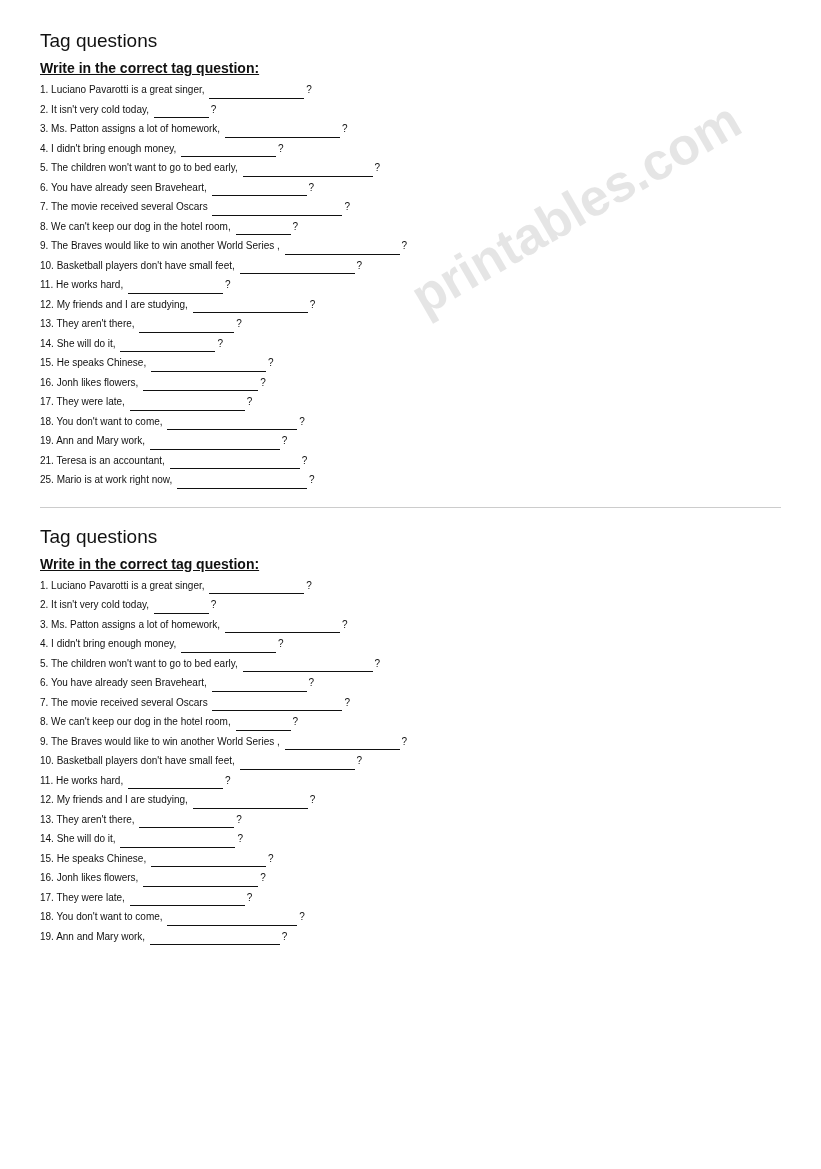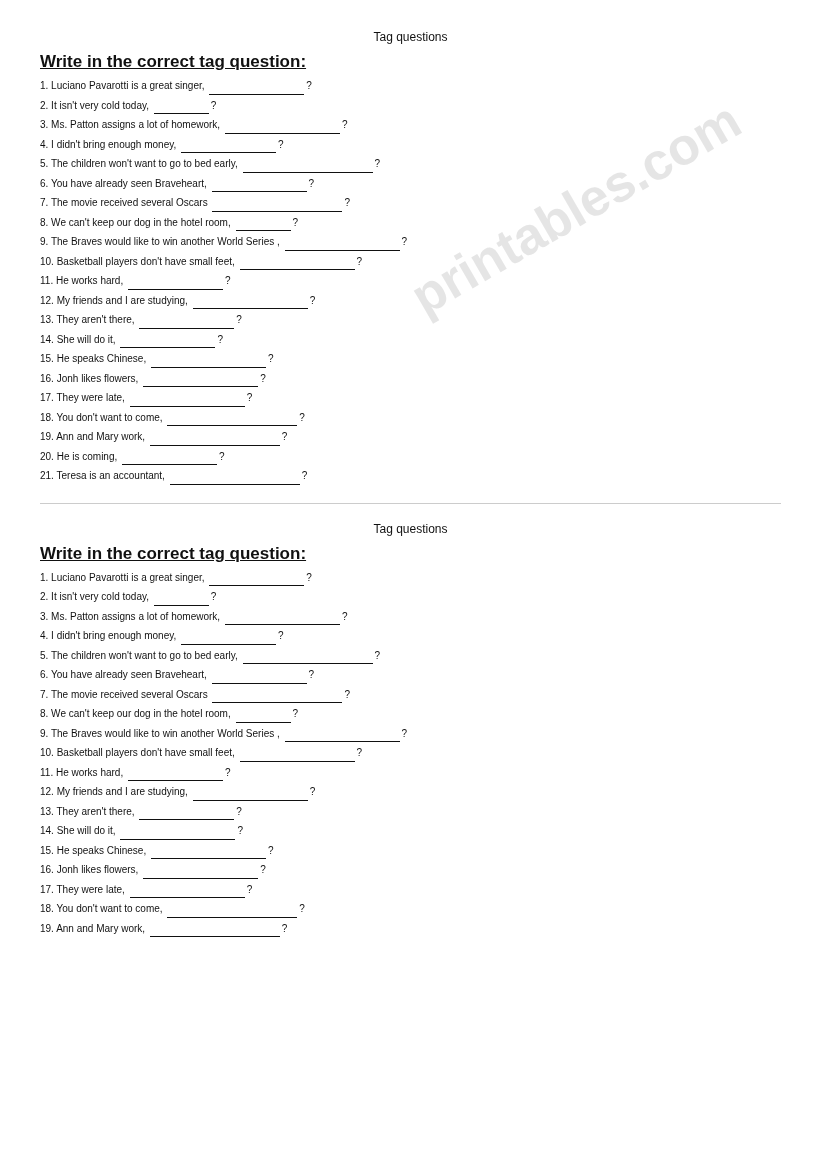--- a/index.html
+++ b/index.html
@@ -29,29 +29,28 @@
       color: rgba(180,180,180,0.35);
       font-family: Arial, sans-serif;
       font-weight: bold;
       transform: rotate(-30deg);
       pointer-events: none;
       line-height: 1.1;
       text-align: center;
       white-space: nowrap;
     }
     .section-title {
-      text-align: center;
-      font-size: 12px;
+      font-size: 19px;
       font-weight: normal;
       margin-bottom: 8px;
       font-family: Arial, sans-serif;
     }
     .section-instruction {
       font-weight: bold;
-      font-size: 17px;
+      font-size: 14px;
       margin-bottom: 6px;
       font-family: Arial, sans-serif;
       text-decoration: underline;
     }
     .question-list {
       list-style: none;
       margin: 0;
       padding: 0;
     }
     .question-list li {
@@ -102,22 +101,22 @@
       <li>10. Basketball players don't have small feet, <span class="blank blank-lg">&nbsp;</span>?</li>
       <li>11. He works hard, <span class="blank blank-md">&nbsp;</span>?</li>
       <li>12. My friends and I are studying, <span class="blank blank-lg">&nbsp;</span>?</li>
       <li>13. They aren't there, <span class="blank blank-md">&nbsp;</span>?</li>
       <li>14. She will do it, <span class="blank blank-md">&nbsp;</span>?</li>
       <li>15. He speaks Chinese, <span class="blank blank-lg">&nbsp;</span>?</li>
       <li>16. Jonh likes flowers, <span class="blank blank-lg">&nbsp;</span>?</li>
       <li>17. They were late, <span class="blank blank-lg">&nbsp;</span>?</li>
       <li>18. You don't want to come, <span class="blank blank-xl">&nbsp;</span>?</li>
       <li>19. Ann and Mary work, <span class="blank blank-xl">&nbsp;</span>?</li>
-      <li>20. He is coming, <span class="blank blank-md">&nbsp;</span>?</li>
       <li>21. Teresa is an accountant, <span class="blank blank-xl">&nbsp;</span>?</li>
+      <li>25. Mario is at work right now, <span class="blank blank-xl">&nbsp;</span>?</li>
     </ol>
   </div>
 
   <hr class="divider">
 
   <div class="section">
     <div class="section-title">Tag questions</div>
     <div class="section-instruction">Write in the correct tag question:</div>
     <ol class="question-list">
       <li>1.  Luciano Pavarotti is a great singer, <span class="blank blank-md">&nbsp;</span>?</li>

